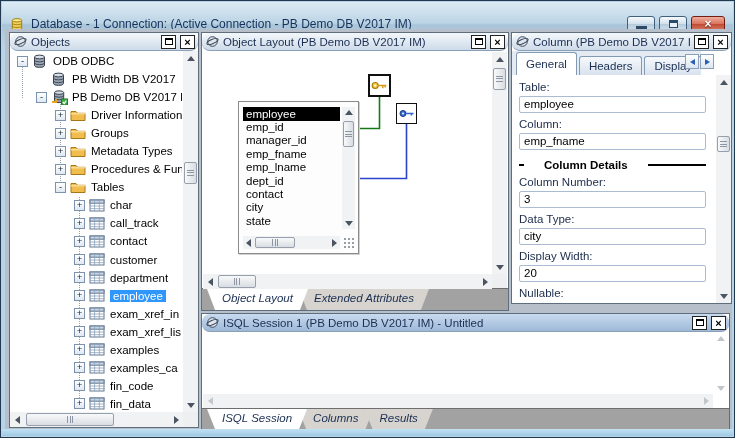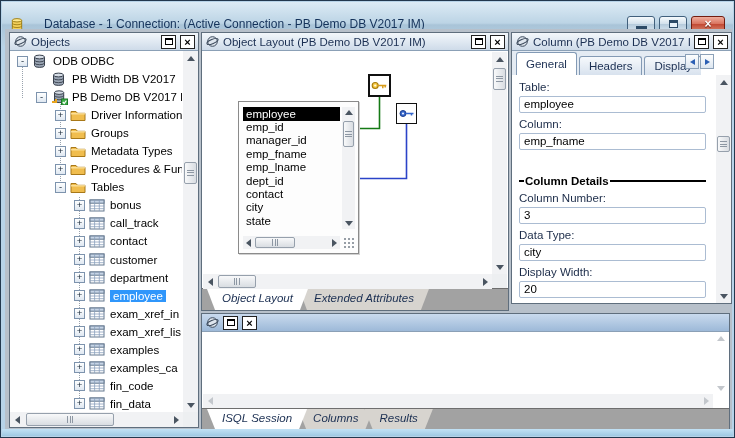--- a/index.html
+++ b/index.html
@@ -1,38 +1,38 @@
 <!DOCTYPE html>
 <html><head>
 <meta charset="utf-8">
 <style>
   html,body{margin:0;padding:0;background:#e8e8e8;}
   *{box-sizing:border-box;}
   .window{position:relative;width:735px;height:438px;font-family:"Liberation Sans",sans-serif;
     background:#b7d3e8;border:1px solid #22384e;overflow:hidden;}
   .titlebar{position:absolute;left:1px;top:1px;right:1px;height:44px;
     background:linear-gradient(#dcebf5,#bcd4e5 48%,#a9c4d8 52%,#b9d2e4);
-    display:flex;align-items:center;padding:0 8px;gap:20px;}
+    display:flex;align-items:center;padding:0 8px;gap:7px;}
   .title-text{font-size:12px;color:#14325a;white-space:nowrap;overflow:hidden;flex:1;}
   .win-controls{display:flex;gap:4px;flex:none;}
   .win-btn{width:28px;height:17px;border:1px solid #41607c;border-radius:3px;
     background:linear-gradient(#f6fafc,#d3e1ec 45%,#b6cbdc 50%,#d8e6f1);
     display:flex;align-items:center;justify-content:center;position:relative;}
   .win-btn.close{width:34px;border-color:#731d10;
     background:linear-gradient(#efae9e,#d9745f 45%,#c24b35 50%,#d98a72);}
   .g-min{width:11px;height:3px;background:#2c4a66;margin-top:7px;}
   .g-rest{width:9px;height:8px;border:1px solid #2c4a66;border-top:3px solid #2c4a66;background:#e8f1f8;}
   .g-x{color:#fff;font-weight:bold;font-size:12px;line-height:12px;text-shadow:0 1px 1px #5a1308;}
   .client{position:absolute;left:4px;top:28px;width:727px;height:402px;background:#b7c0ca;}
   .frame-bottom{position:absolute;left:1px;right:1px;bottom:1px;height:7px;
     background:linear-gradient(#c2e2f5,#9fc9e3);}
   .panel{position:absolute;background:#fff;border:1px solid #5f6e7d;}
   .ptitle{position:absolute;left:0;top:0;right:0;height:18px;
     background:linear-gradient(#f3f7fb,#cedbe9);border-bottom:1px solid #8ba0b6;
-    display:flex;align-items:center;padding:0 3px;gap:4px;}
+    display:flex;align-items:center;padding:0 3px;gap:4px;border-radius:8px;}
   .ptitle.active{background:linear-gradient(#c9daee,#9db9d8);}
   .ptext{font-size:11.5px;color:#1b2f52;white-space:nowrap;overflow:hidden;flex:1;}
   .picon{width:14px;height:14px;flex:none;display:flex;align-items:center;justify-content:center;}
   .pbtn{width:15px;height:14px;background:#fff;border:1px solid #222;flex:none;
     display:flex;align-items:center;justify-content:center;}
   .g-max{width:8px;height:7px;border:1px solid #000;border-top:2px solid #000;}
   .g-cx{font-size:11px;font-weight:bold;line-height:10px;color:#000;}
   
   .vsb,.hsb{position:absolute;background:#f1f2f4;}
   .vsb{display:flex;flex-direction:column;justify-content:space-between;align-items:center;}
@@ -87,21 +87,21 @@
   .tab-arrows{position:absolute;right:17px;top:21px;display:flex;gap:1px;}
   .ta-btn{width:14px;height:15px;border:1px solid #8ca1b8;background:linear-gradient(#fdfefe,#dde6f0);
     display:flex;align-items:center;justify-content:center;}
   .ta-btn .t-left{border-right-color:#2b5fb4;border-width:3.5px;border-right-width:5px;}
   .ta-btn .t-right{border-left-color:#2b5fb4;border-width:3.5px;border-left-width:5px;}
   .col-body{position:absolute;left:1px;right:16px;top:42px;bottom:1px;background:#fff;
     overflow:hidden;padding:1px 9px 0 6px;}
   .f-label{font-size:11.5px;color:#1c2c49;margin:5px 0 2px;height:13px;white-space:nowrap;}
   .f-field{height:17px;border:1px solid #abbcd2;border-radius:2px;background:#fff;
     font-size:11.5px;line-height:15px;padding:0 4px;color:#000;white-space:nowrap;overflow:hidden;}
-  .group-row{display:flex;align-items:center;margin:25px 0 1px;gap:1px;text-align:right;}
+  .group-row{display:flex;align-items:center;margin:9px 0 1px;gap:20px;text-align:right;}
   .g-dash{width:5px;height:2px;background:#000;flex:none;}
   .g-name{font-size:11.5px;font-weight:bold;color:#000;white-space:nowrap;}
   .g-line{flex:1;height:2px;background:#000;}
   
   .isql-content{position:absolute;left:1px;right:16px;top:19px;height:61px;background:#fff;}
   .ghost-v{position:absolute;right:0;top:19px;width:15px;height:61px;background:#fff;}
   .ghost-v .t-up{position:absolute;top:3px;left:3px;}
   .ghost-v .t-down{position:absolute;bottom:3px;left:3px;}
 </style>
 </head>
@@ -240,21 +240,21 @@
           </div>
           <div class="tree-row" style="padding-left: 63px;">
             <span class="expander">+</span>
             <span class="tree-icon">
               <svg width="16" height="13" viewBox="0 0 16 13">
                 <rect x="1" y="1" width="14" height="11" fill="#fff" stroke="#64788f"></rect>
                 <rect x="1" y="1" width="14" height="3.2" fill="#c6d4e6" stroke="#64788f"></rect>
                 <path d="M5.6 1 V12 M10.3 1 V12 M1 7 H15 M1 9.7 H15" stroke="#8aa0bc" stroke-width="0.8" fill="none"></path>
               </svg>
             </span>
-            <span class="tree-label">bonus</span>
+            <span class="tree-label">char</span>
           </div>
           <div class="tree-row" style="padding-left: 63px;">
             <span class="expander">+</span>
             <span class="tree-icon">
               <svg width="16" height="13" viewBox="0 0 16 13">
                 <rect x="1" y="1" width="14" height="11" fill="#fff" stroke="#64788f"></rect>
                 <rect x="1" y="1" width="14" height="3.2" fill="#c6d4e6" stroke="#64788f"></rect>
                 <path d="M5.6 1 V12 M10.3 1 V12 M1 7 H15 M1 9.7 H15" stroke="#8aa0bc" stroke-width="0.8" fill="none"></path>
               </svg>
             </span>
@@ -565,20 +565,21 @@
       </div>
 
     <div class="panel" id="p-isql" style="left:196px;top:284px;width:529px;height:117px;">
       <div class="ptitle active">
         <span class="picon">
           <svg width="13" height="13" viewBox="0 0 13 13">
               <circle cx="6.5" cy="6.5" r="4.8" fill="#dfe6ee" stroke="#3c4a5c"></circle>
               <ellipse cx="6.5" cy="6.5" rx="5.9" ry="2.1" fill="none" stroke="#3c4a5c" transform="rotate(-22 6.5 6.5)"></ellipse>
             </svg>
         </span>
+        <span class="ptext">ISQL Session 1 (PB Demo DB V2017 IM) - Untitled</span>
         <span class="pbtn">
             <span class="g-max"></span>
           </span>
         <span class="pbtn">
             <span class="g-cx">×</span>
           </span>
       </div>
       <div class="isql-content"></div>
       <div class="ghost-v faint">
         <span class="t-up"></span>

